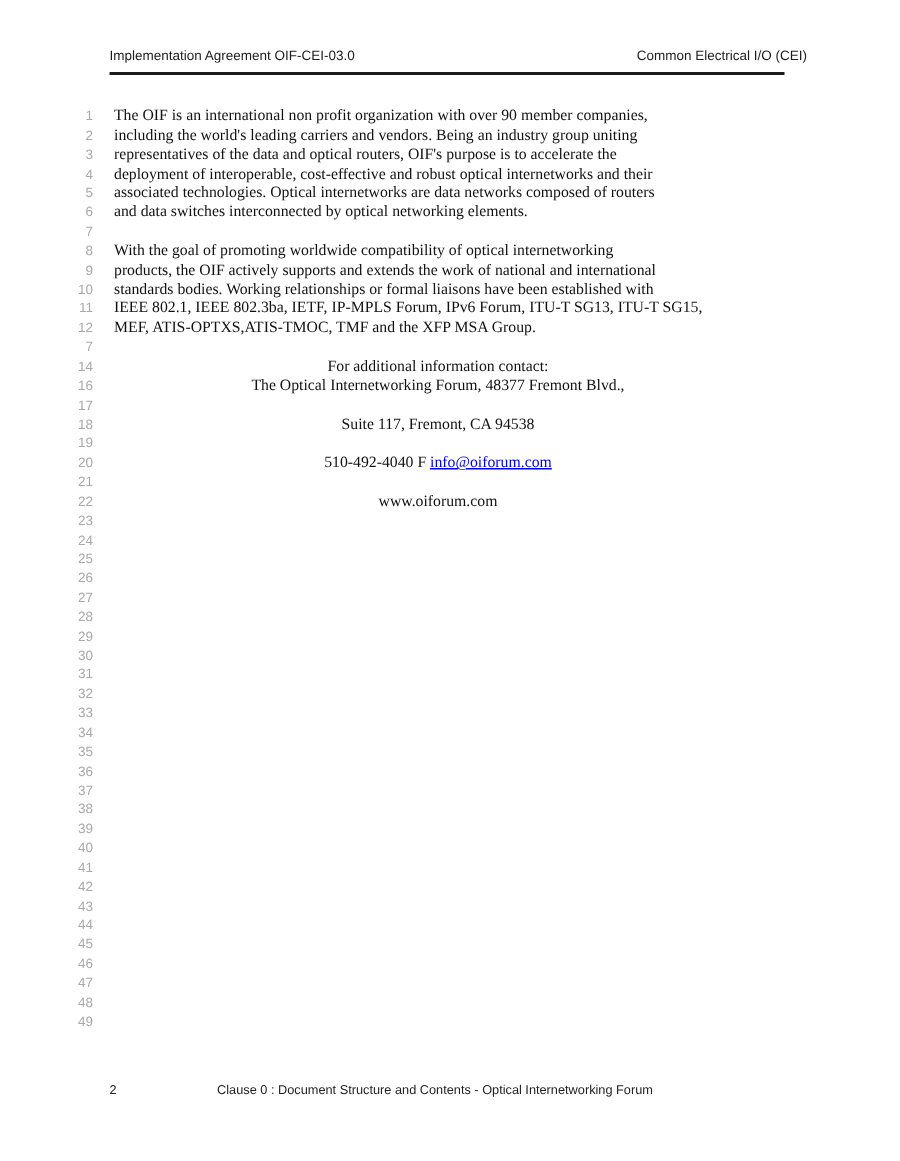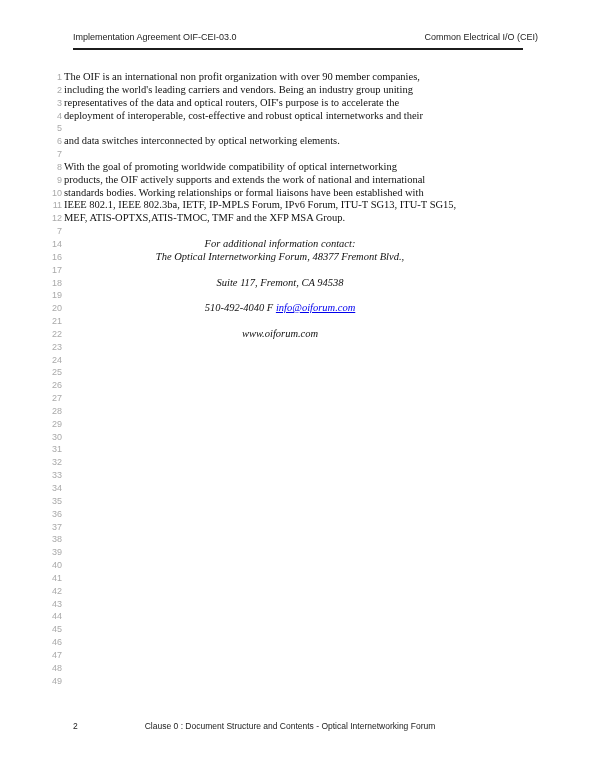--- a/index.html
+++ b/index.html
@@ -56,29 +56,29 @@
     display: inline-block;
     width: 62px;
     text-align: right;
     font-family: "Liberation Sans", sans-serif;
     font-size: 9px;
     color: var(--line-number-color);
     flex: 0 0 62px;
   }
   .txt {
     display: inline-block;
-    margin-left: 2px;
+    margin-left: 14px;
     width: 432px;
     font-family: "Liberation Serif", serif;
     font-size: 10.5px;
     color: var(--text-color);
     white-space: pre;
     overflow: visible;
   }
-  .txt.center { text-align: center; font-style: italic; }
+  .txt.center { text-align: center; }
   .link {
     color: var(--link-color);
     text-decoration: underline;
     cursor: pointer;
   }
   
   .footer {
     position: absolute;
     left: 73px;
     top: 721px;
@@ -121,20 +121,21 @@
       <div class="row">
         <span class="num">3</span>
         <span class="txt">representatives of the data and optical routers, OIF's purpose is to accelerate the</span>
       </div>
       <div class="row">
         <span class="num">4</span>
         <span class="txt">deployment of interoperable, cost-effective and robust optical internetworks and their</span>
       </div>
       <div class="row">
         <span class="num">5</span>
+        <span class="txt">associated technologies. Optical internetworks are data networks composed of routers</span>
       </div>
       <div class="row">
         <span class="num">6</span>
         <span class="txt">and data switches interconnected by optical networking elements.</span>
       </div>
       <div class="row">
         <span class="num">7</span>
         <span class="txt"></span>
       </div>
       <div class="row">

